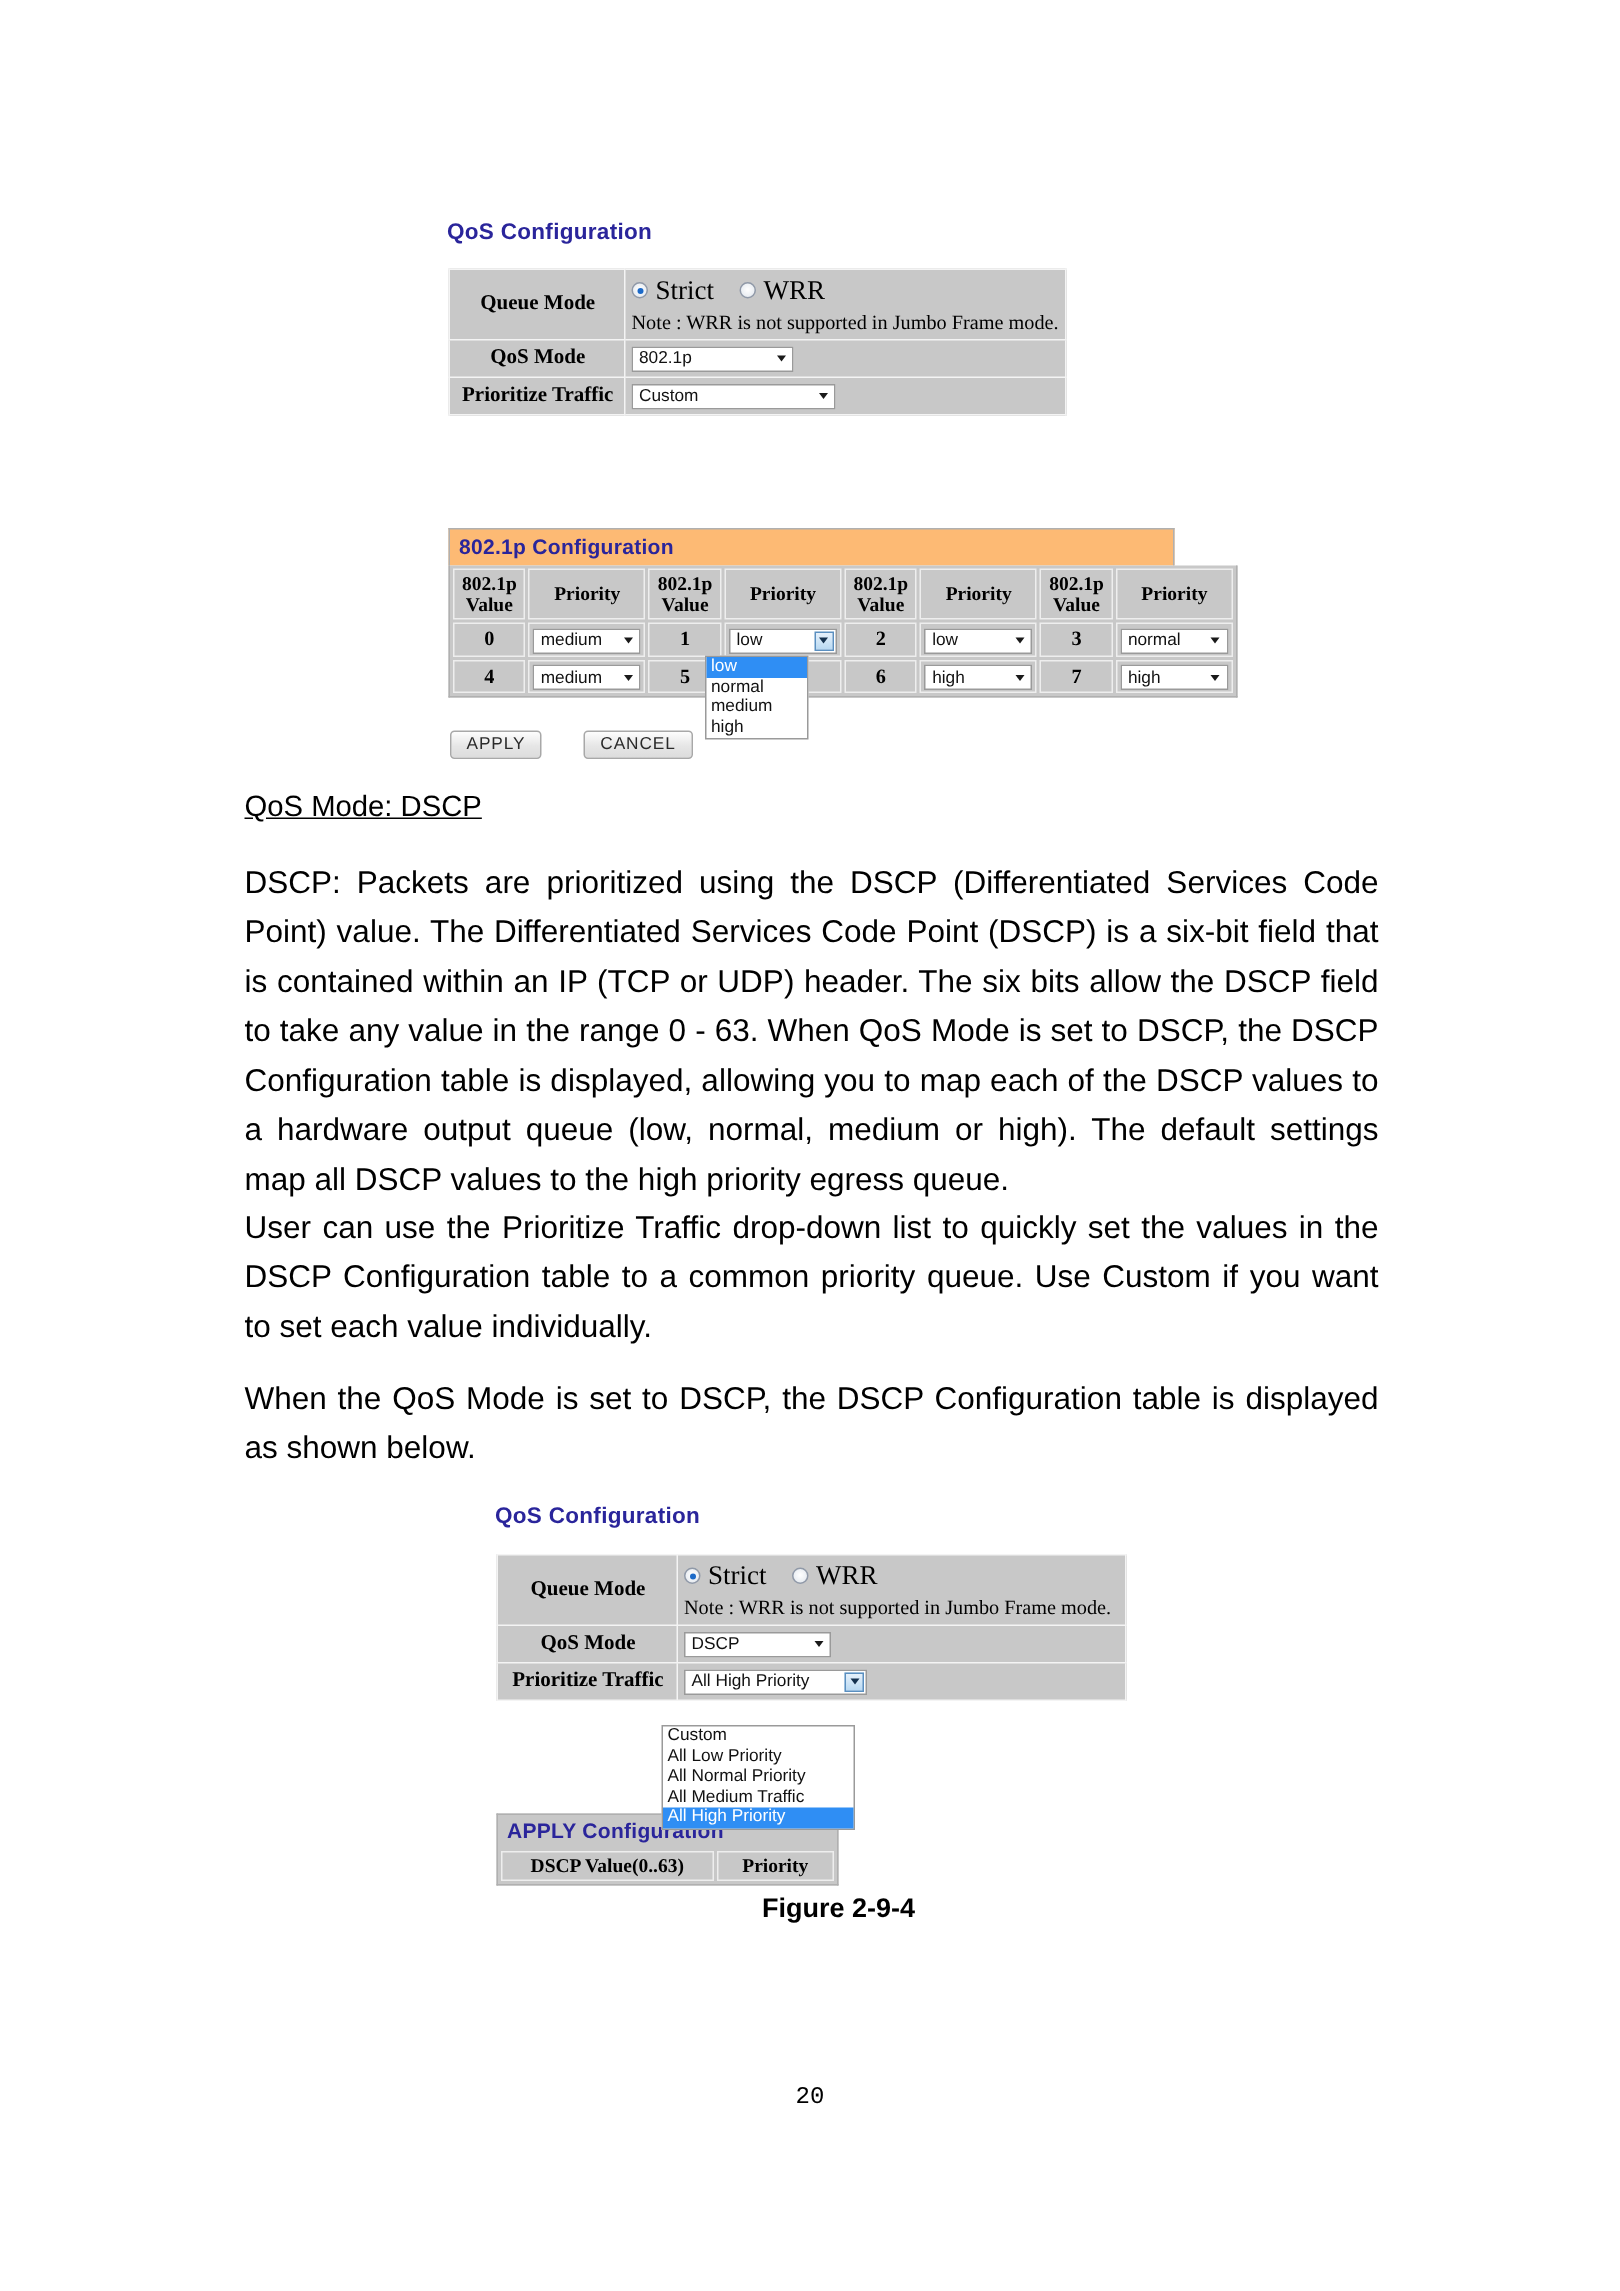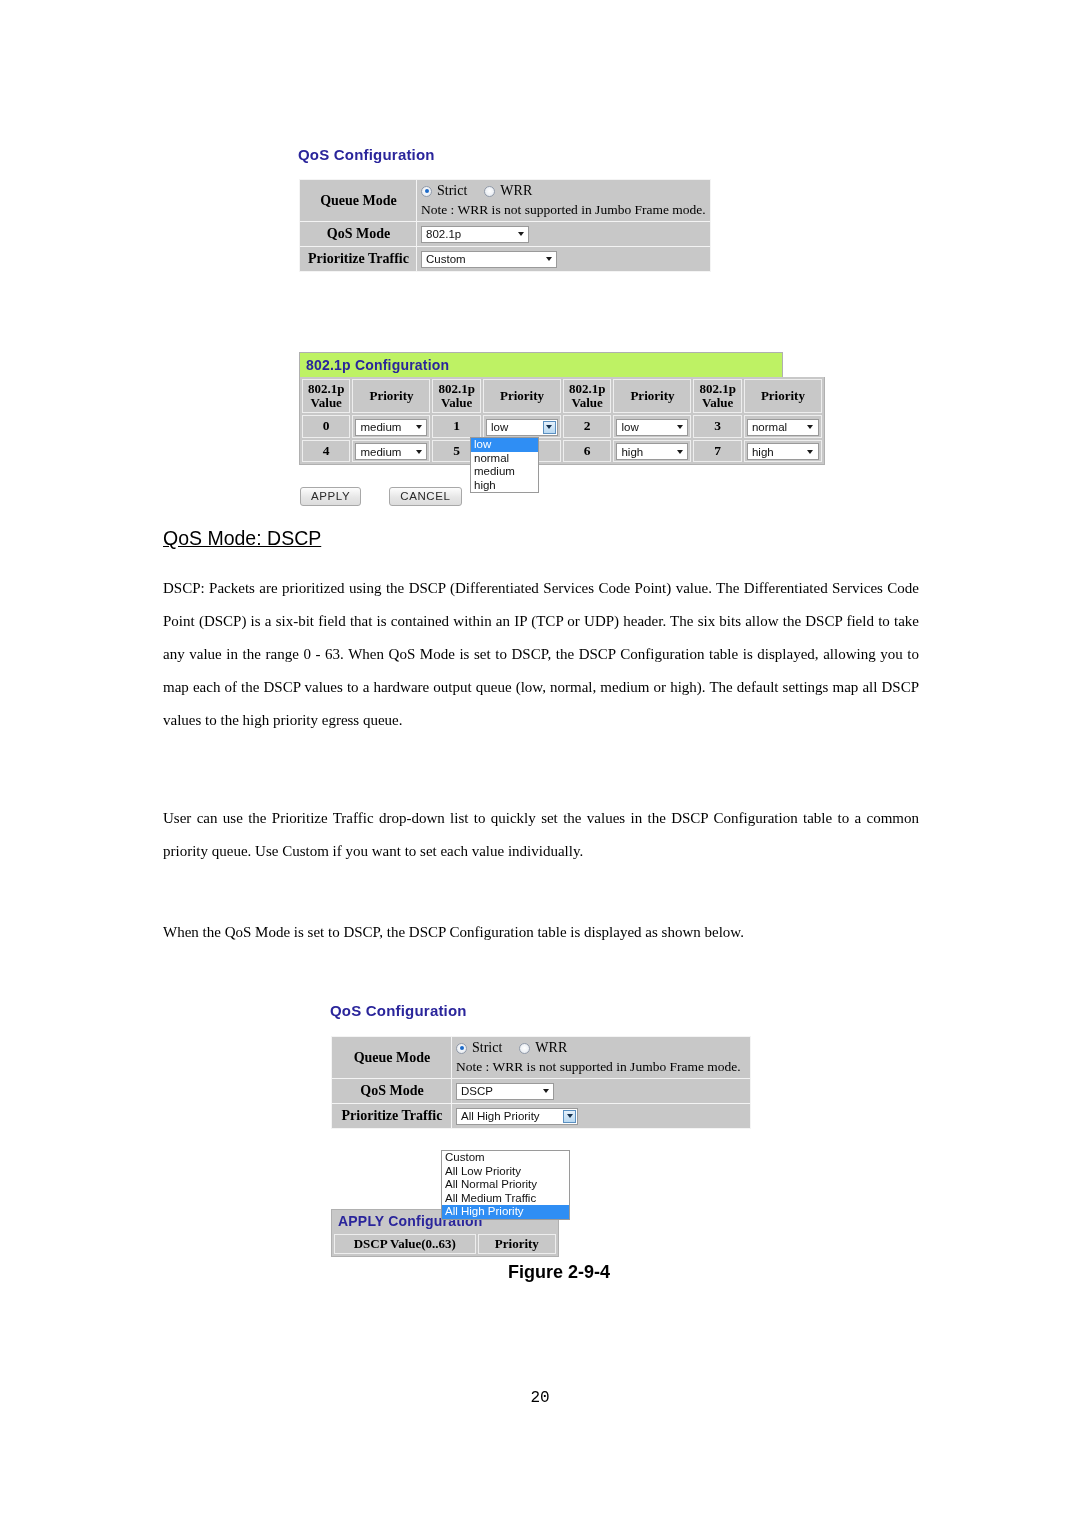--- a/index.html
+++ b/index.html
@@ -56,21 +56,21 @@
     font-family: "Liberation Serif", serif;
     font-size: 13.5px;
   }
 
   
   .radio-row {
     display: flex;
     align-items: center;
     gap: 5px;
     font-family: "Liberation Serif", serif;
-    font-size: 14px;
+    font-size: 18px;
     padding: 3px 0 1px 4px;
   }
   .radio {
     width: 11px; height: 11px;
     border-radius: 50%;
     border: 1px solid #9099a8;
     background: radial-gradient(circle at 50% 45%, #ffffff 0%, #e9edf2 70%, #cfd6de 100%);
     display: inline-block;
     position: relative;
     box-sizing: border-box;
@@ -192,22 +192,22 @@
   }
 
   
   .doc-head {
     font-family: "Liberation Sans", sans-serif;
     font-size: 19.5px;
     text-decoration: underline;
     white-space: nowrap;
   }
   .doc-p {
-    font-family: Liberation Serif, serif;
-    font-size: 15px;
+    font-family: Liberation Sans, sans-serif;
+    font-size: 21px;
     line-height: 33px;
     text-align: justify;
     text-justify: inter-word;
   }
   .fig-cap {
     font-family: "Liberation Sans", sans-serif;
     font-weight: bold;
     font-size: 18px;
     text-align: center;
     width: 100%;
@@ -257,21 +257,21 @@
           <span>Custom</span>
           <span class="caret"></span>
         </span>
       </td>
     </tr>
   </tbody>
     </table>
 </div>
 
 <div class="abs" style="left:299px; top:352px; width:484px;">
-  <div style="background:#bef264; border:1px solid #b0b0b0; border-bottom:none; padding:3px 2px 3px 6px;">
+  <div style="background:#fdba74; border:1px solid #b0b0b0; border-bottom:none; padding:3px 2px 3px 6px;">
     <span class="panel-title" style="font-size:14px;">802.1p Configuration</span>
   </div>
   <table class="grid" style="width:484px; box-sizing:border-box; border-top:none;">
     <tbody>
         <tr>
       <th style="width:36px;">
         <span>802.1p</span><br>
         <span>Value</span>
       </th>
       <th style="width:84px;">Priority</th>

